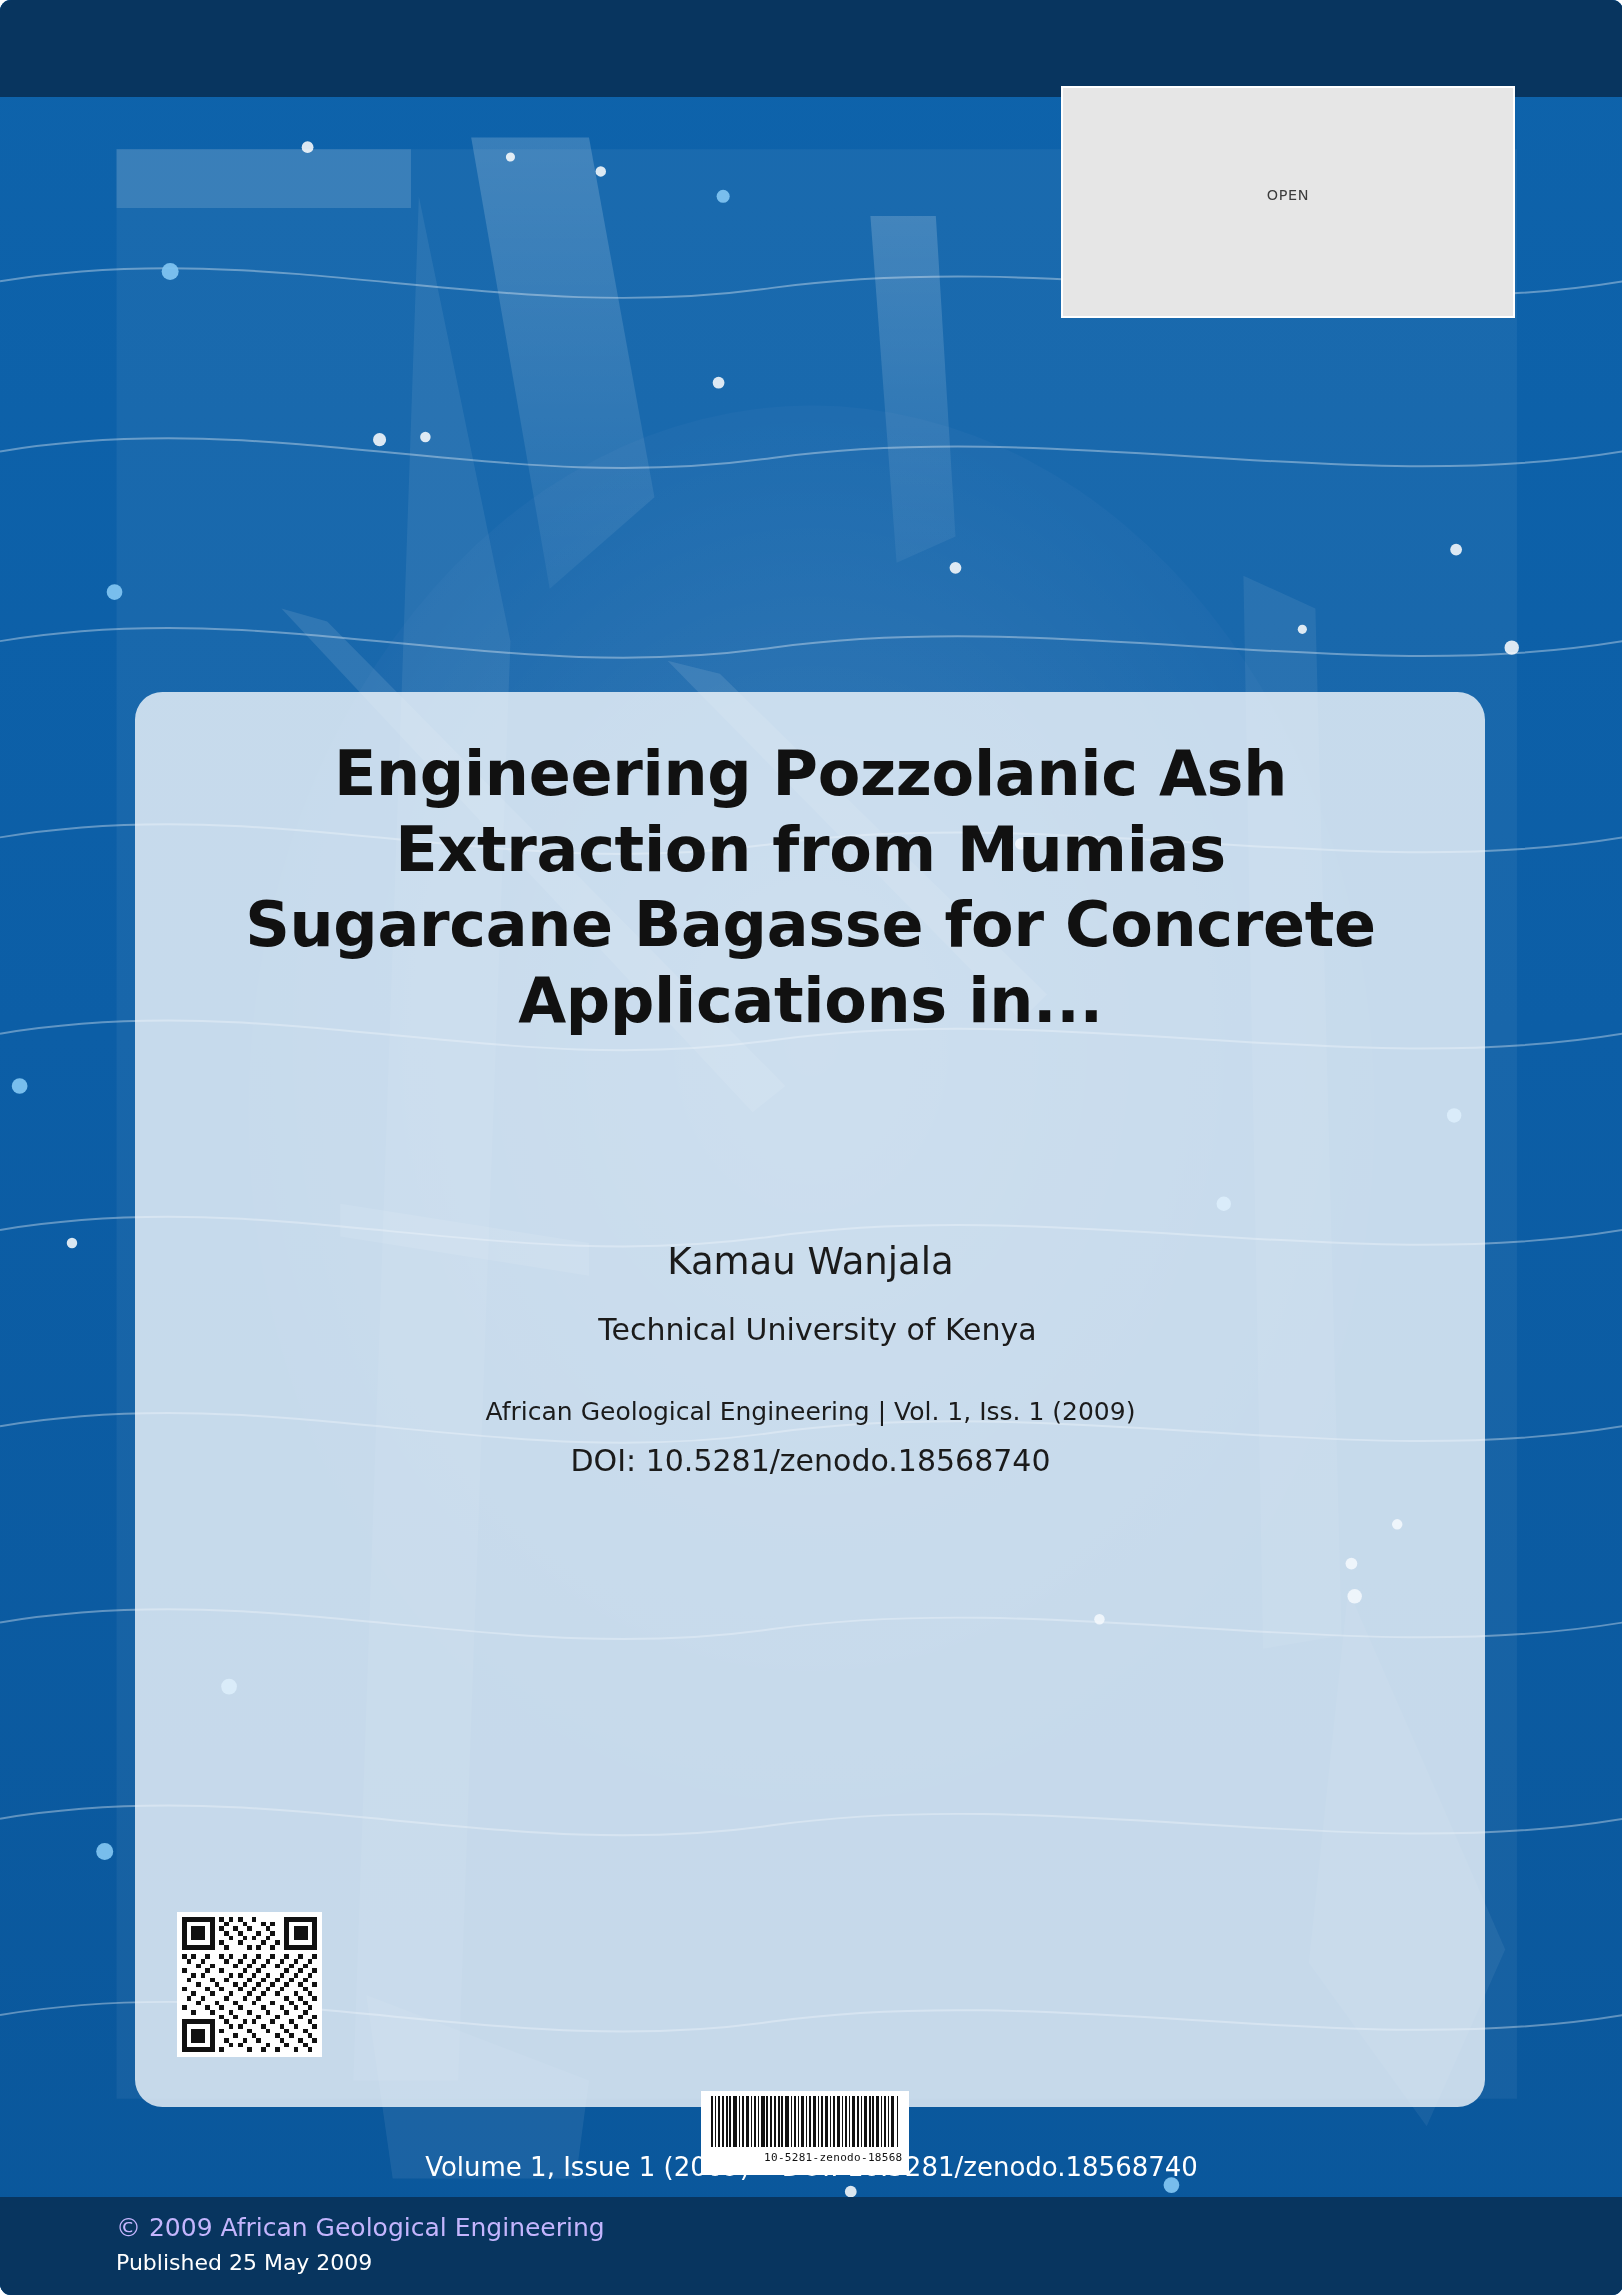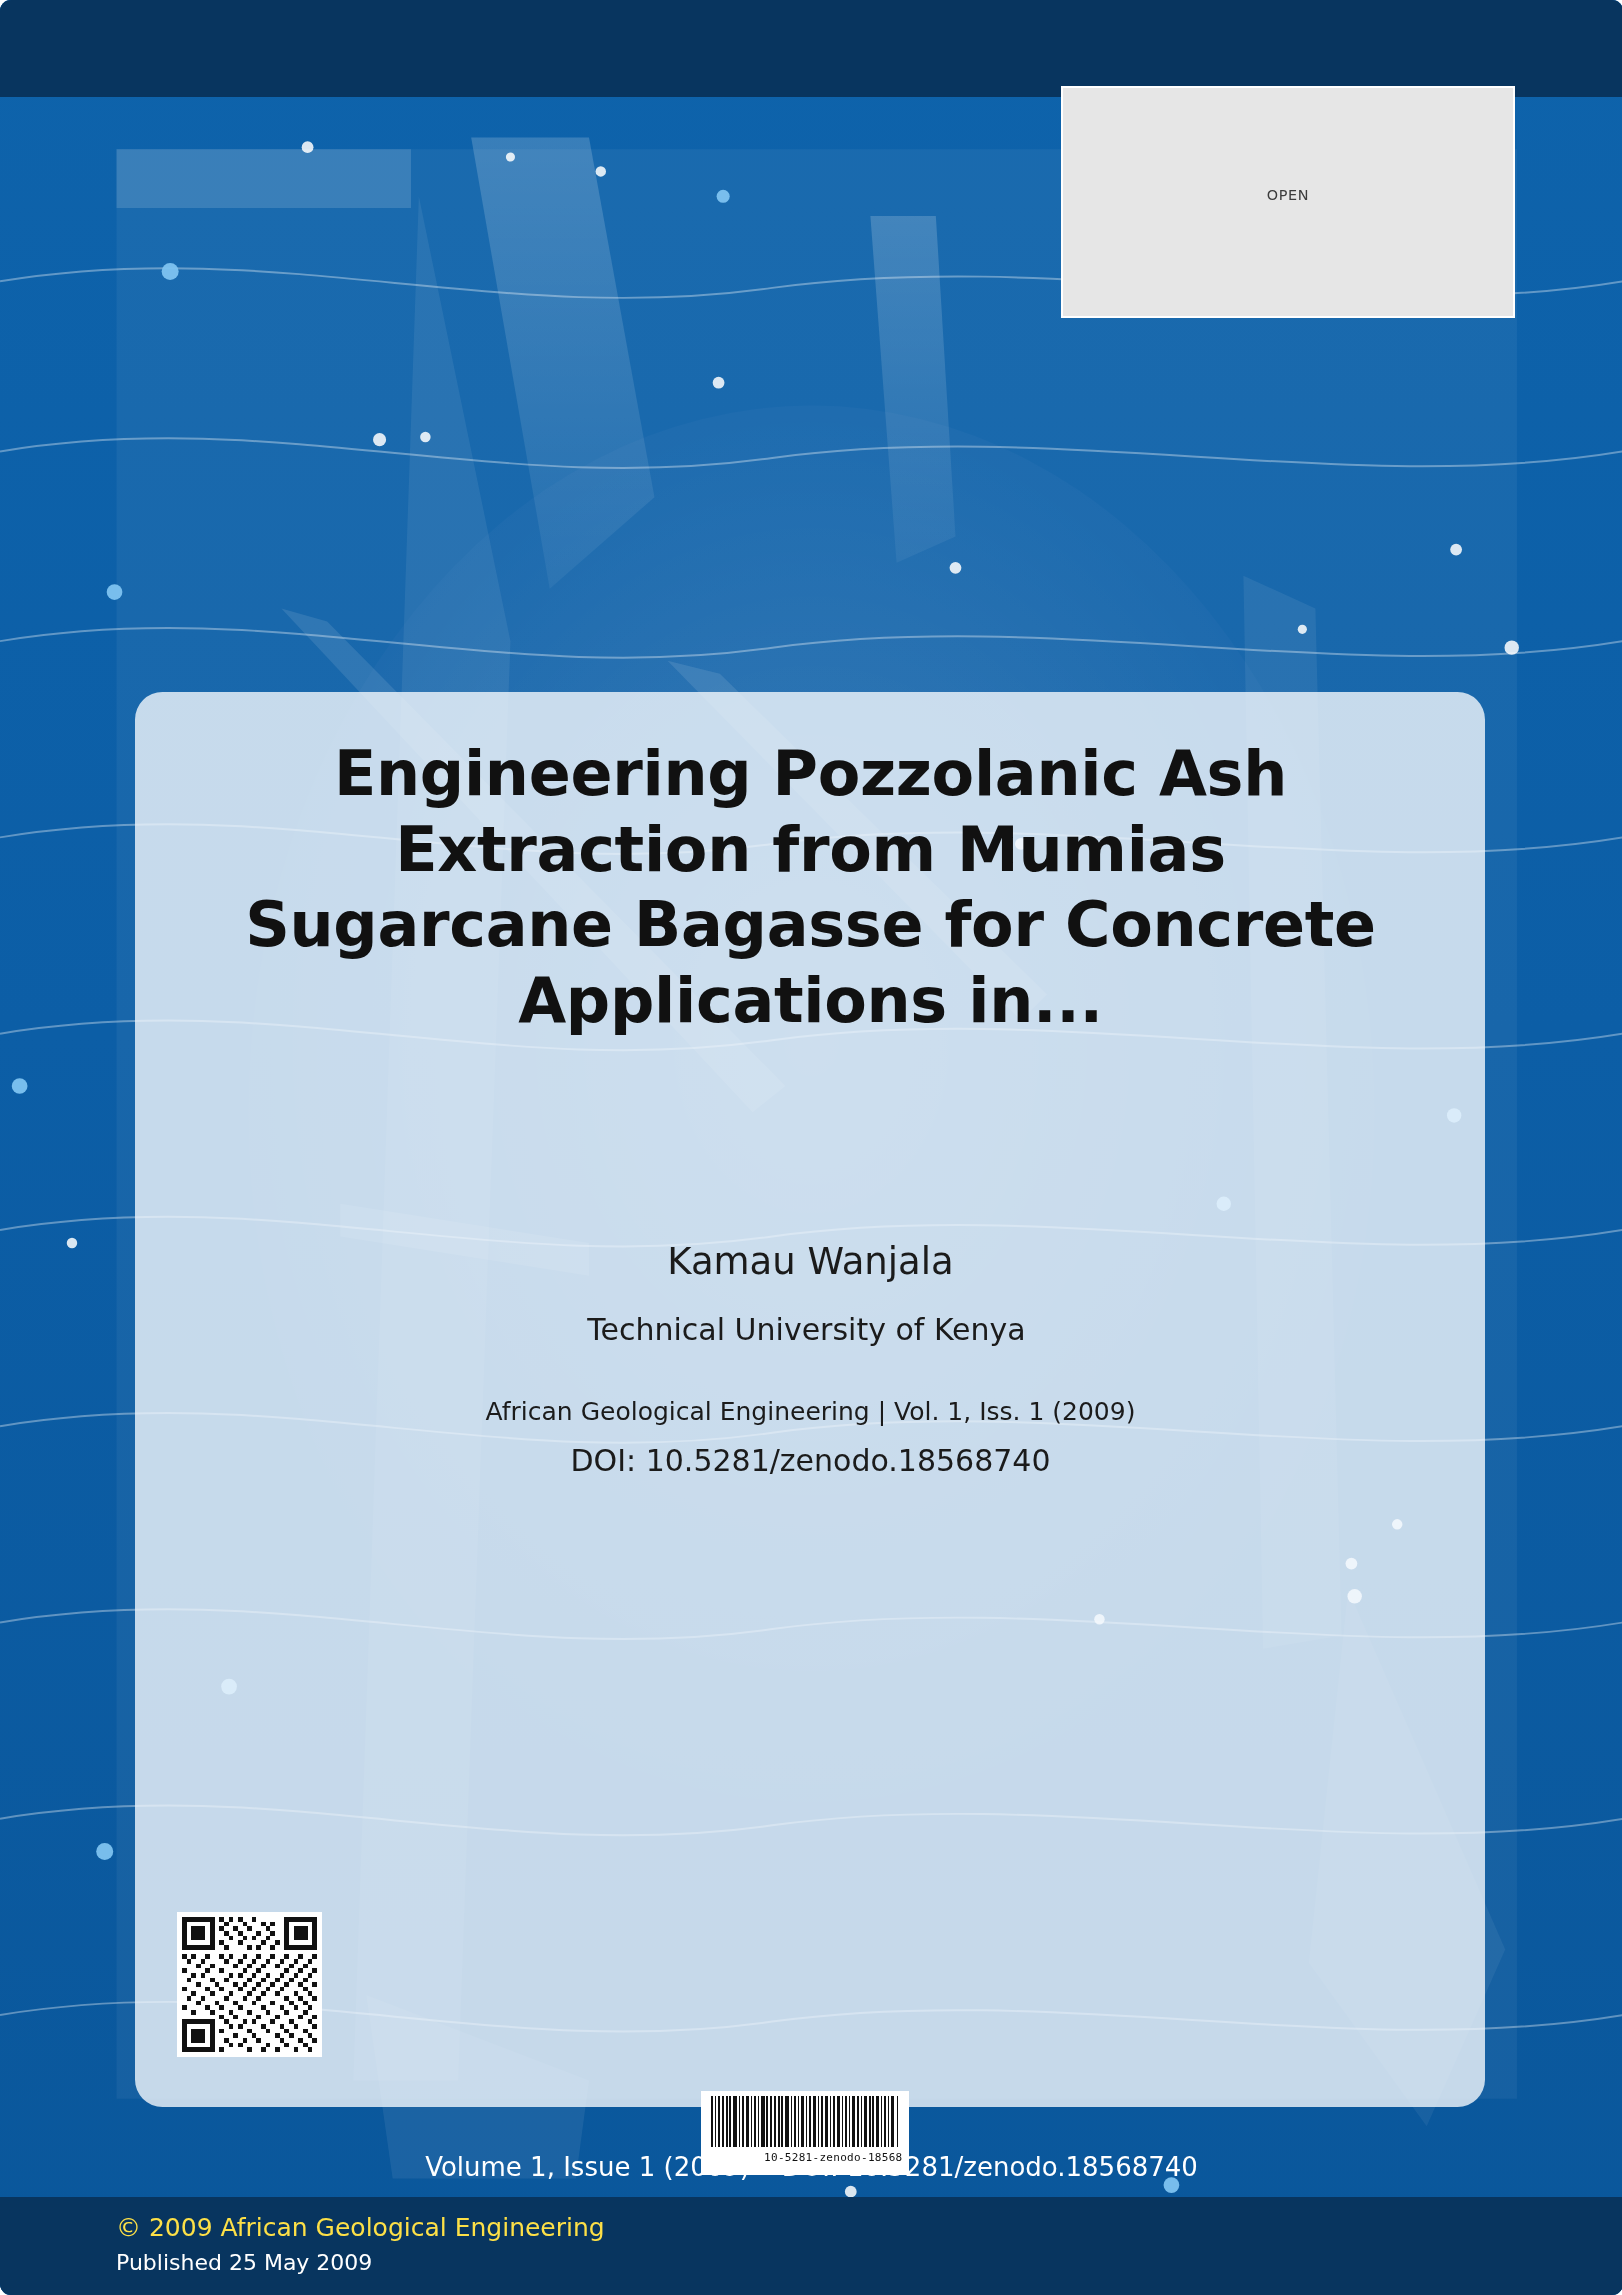--- a/index.html
+++ b/index.html
@@ -115,21 +115,21 @@
     position: absolute;
     left: 79px;
     top: 548px;
     width: 1193px;
     text-align: center;
     color: #1b1b1b;
     font-size: 37px;
   }
   .affiliation {
     position: absolute;
-    left: 75px;
+    left: 86px;
     top: 620px;
     width: 1193px;
     text-align: center;
     color: #1b1b1b;
     font-size: 30px;
   }
   .issue-line {
     position: absolute;
     left: 79px;
     top: 705px;
@@ -204,21 +204,21 @@
     top: 2197px;
     width: 1623px;
     height: 98px;
     background: #08355f;
     z-index: 5;
   }
   .copyright {
     position: absolute;
     left: 116px;
     top: 2213px;
-    color: #fde047;
+    color: #c4b5fd;
     font-size: 25px;
     z-index: 6;
   }
   .published {
     position: absolute;
     left: 116px;
     top: 2250px;
     color: #ffffff;
     font-size: 22px;
     z-index: 6;

